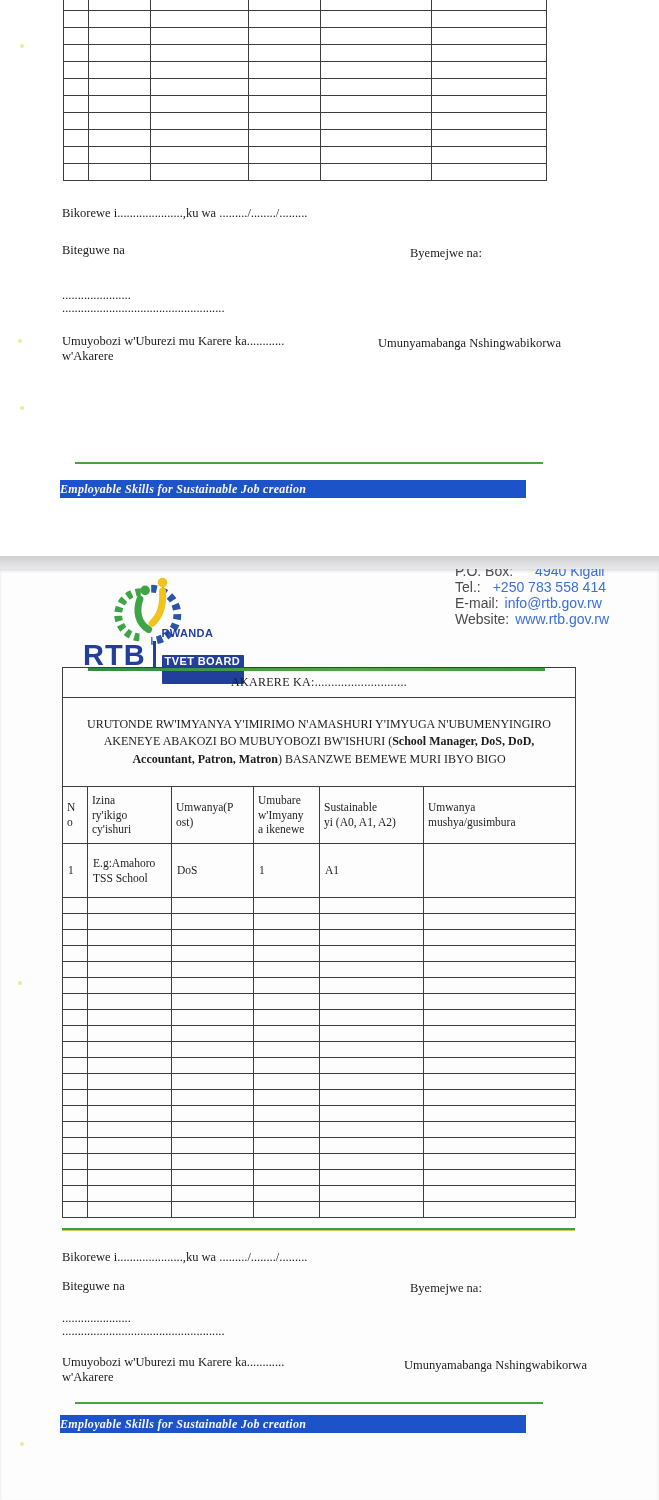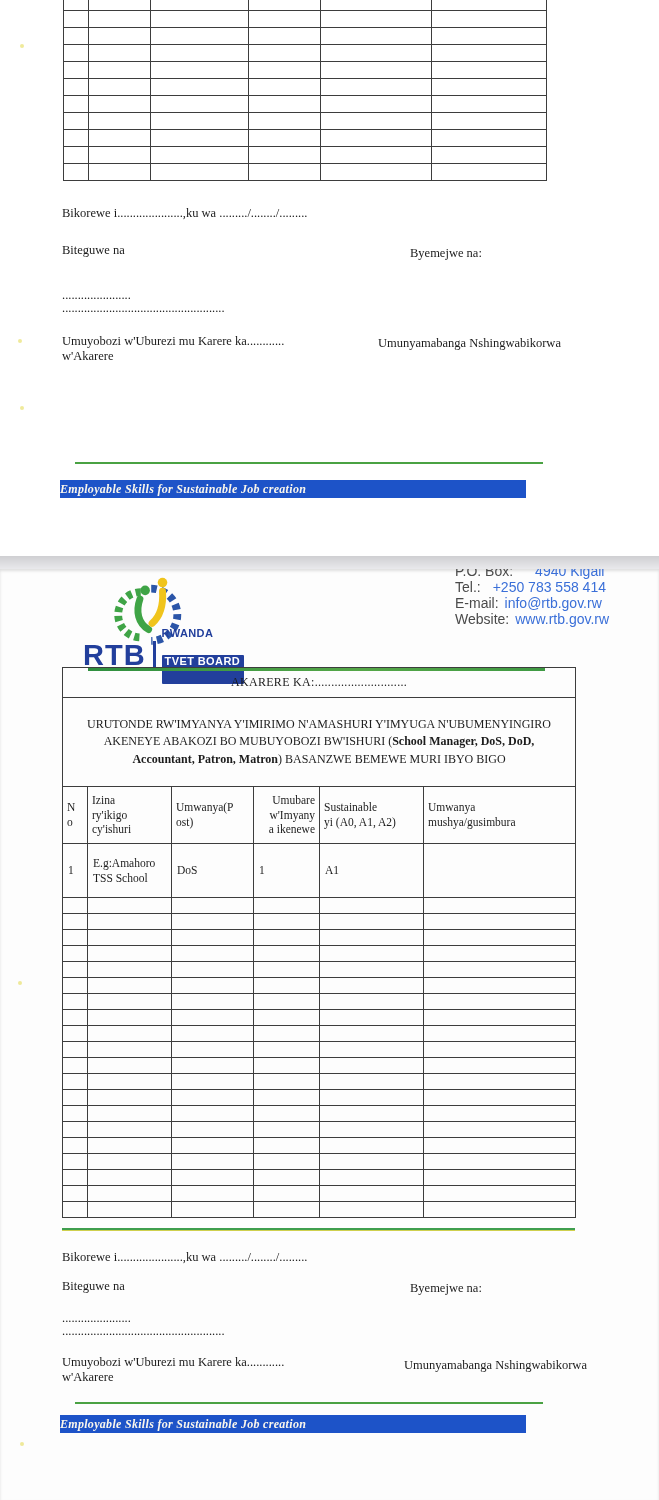--- a/index.html
+++ b/index.html
@@ -27,21 +27,21 @@
   .p1-table td{height:17px;}
   .p1c1{width:25px;} .p1c2{width:62px;} .p1c3{width:98px;} .p1c4{width:72px;} .p1c5{width:111px;} .p1c6{width:115px;}
 
   
   .p2-table{left:62px;top:98px;width:513px;font-size:12px;color:#1c1c1c;padding-left:24px;}
   .p2c1{width:25px;} .p2c2{width:84px;} .p2c3{width:82px;} .p2c4{width:66px;} .p2c5{width:104px;} .p2c6{width:152px;}
   .district-row td{height:30px;text-align:center;vertical-align:middle;letter-spacing:.3px;}
   .title-row td{height:89px;text-align:center;vertical-align:middle;padding:4px 14px;line-height:1.45;}
   .title-row .b{font-weight:bold;}
   .head-row td{height:57px;vertical-align:middle;padding:3px 4px;font-weight:bold;font-size:11.5px;line-height:1.3;}
-  .head-row td.center{text-align:right;}
+  .head-row td.center{text-align:left;}
   .example-row td{height:54px;vertical-align:middle;padding:3px 5px;font-size:11.5px;line-height:1.3;}
   .empty-rows td{height:16px;}
   .pre{white-space:pre-line;}
 
   
   .contact{position:absolute;left:455px;top:-6px;font-family:"Liberation Sans","DejaVu Sans",sans-serif;font-size:14px;line-height:16px;color:#4a4a4a;white-space:nowrap;}
   .contact .val{color:var(--contact-blue);margin-left:6px;}
   .contact .wide{margin-left:22px;}
   .logo-art{position:absolute;left:102px;top:4px;}
   .logo-text{position:absolute;left:83px;top:58px;display:flex;align-items:center;font-family:"Liberation Sans","DejaVu Sans",sans-serif;}

